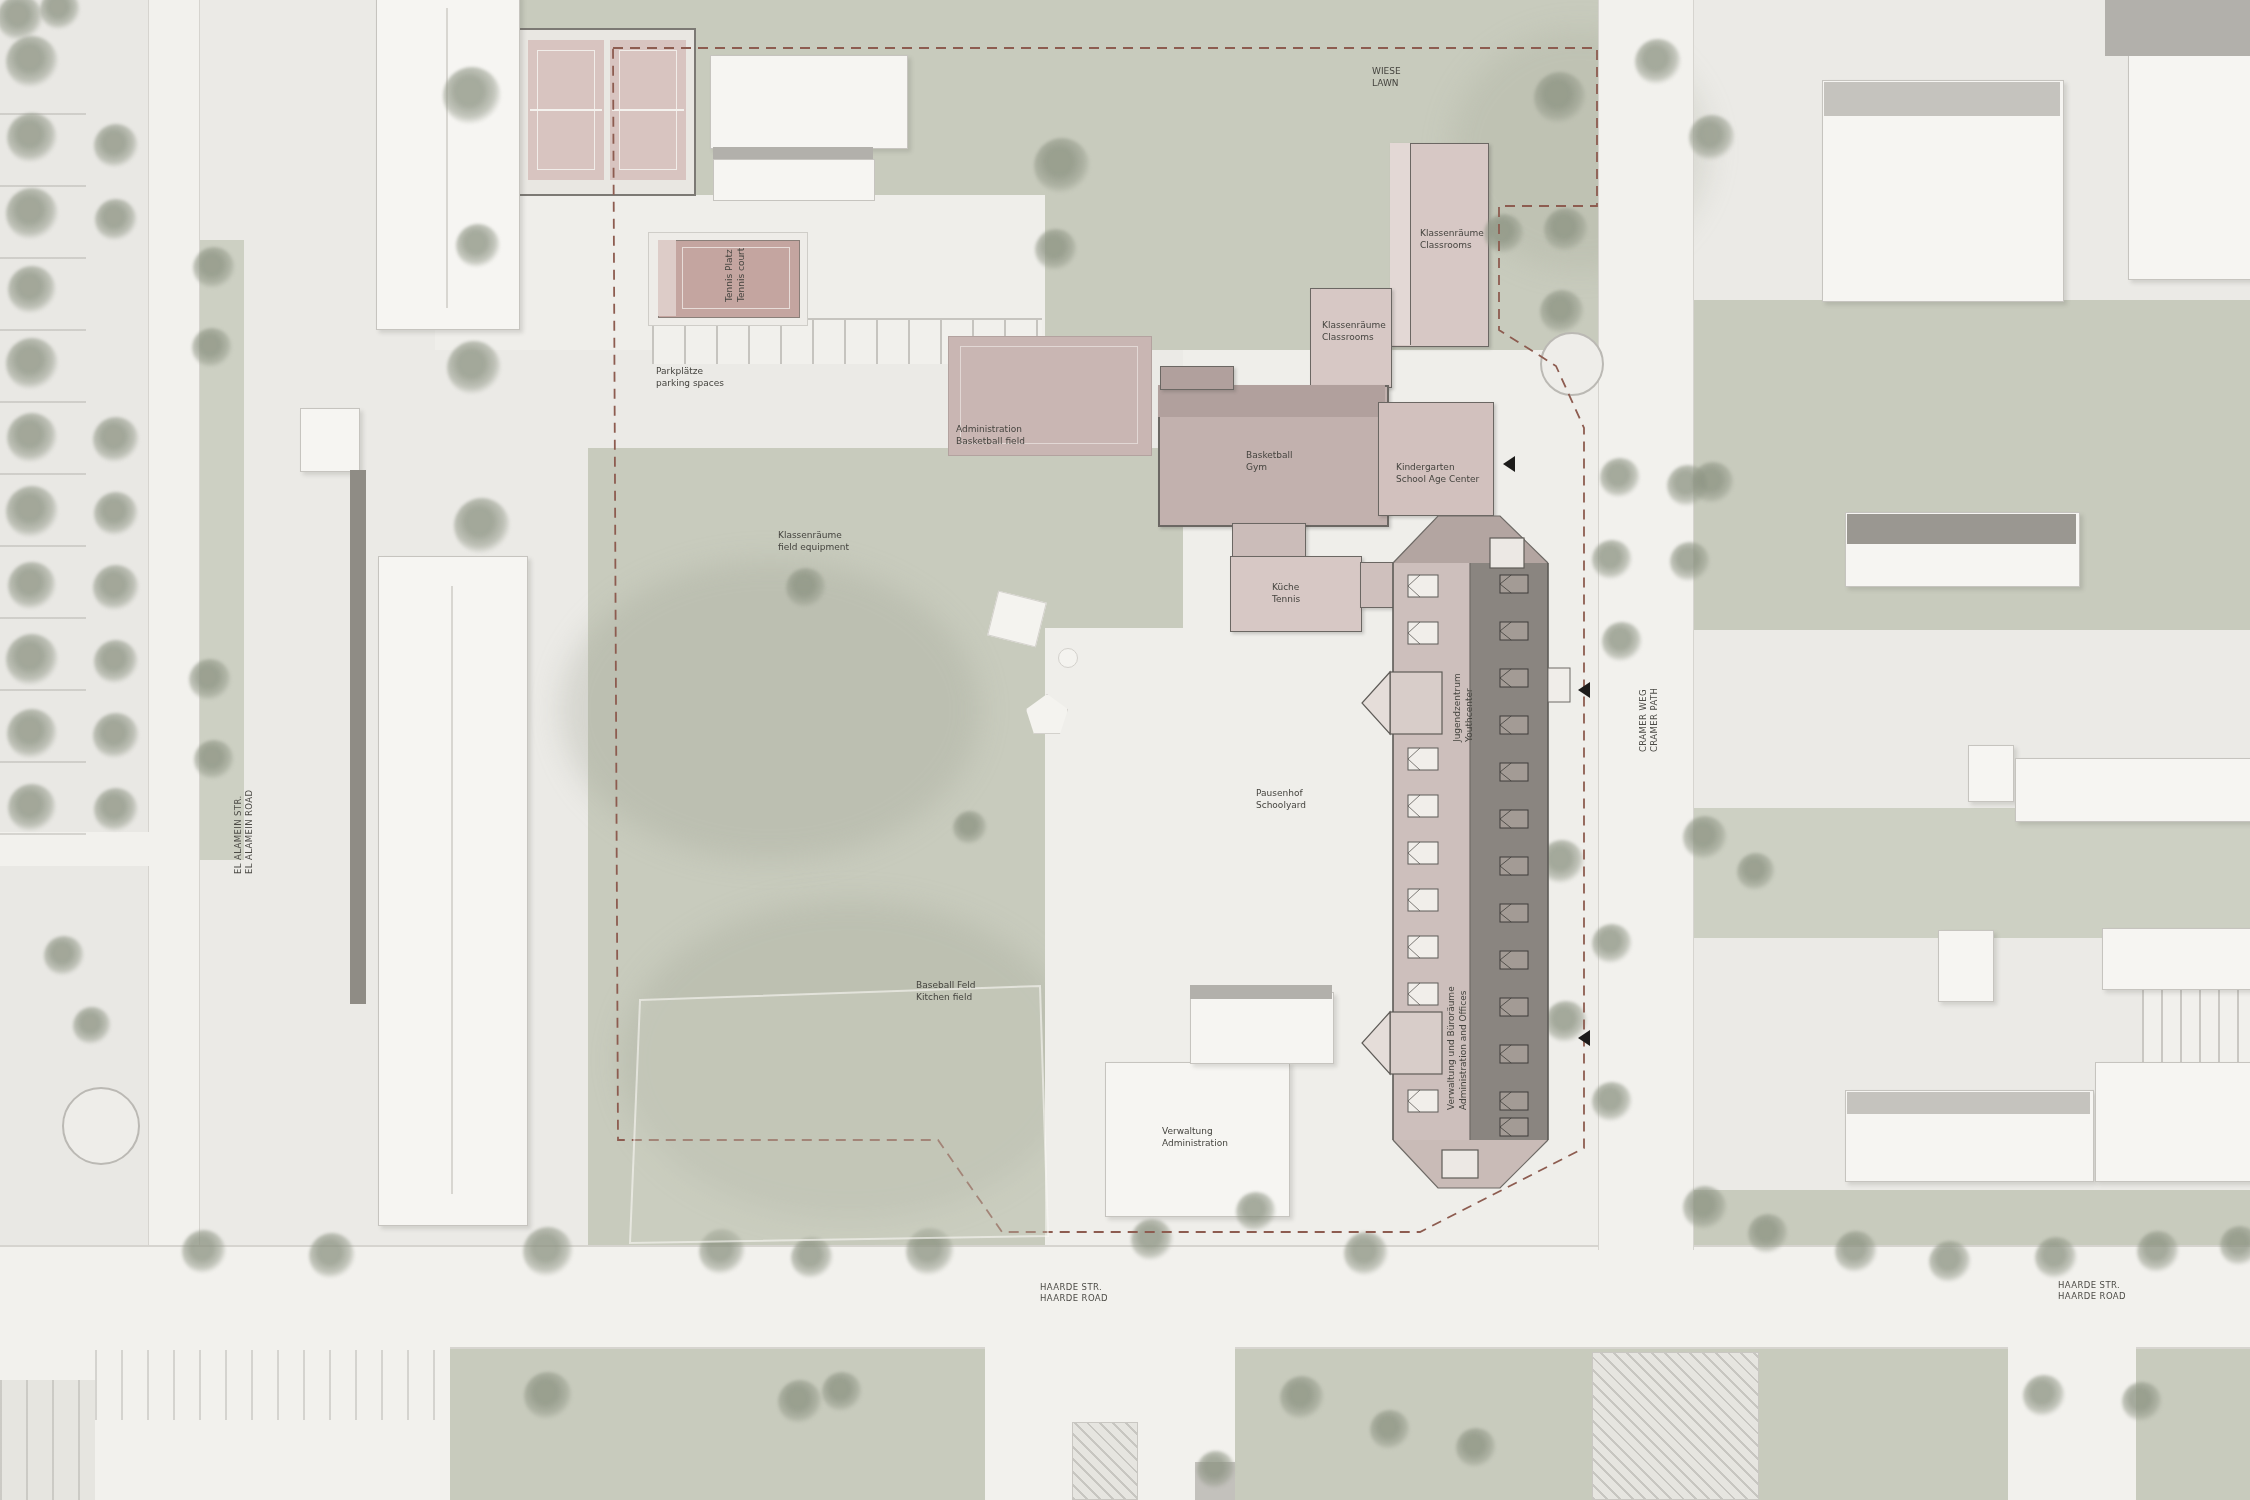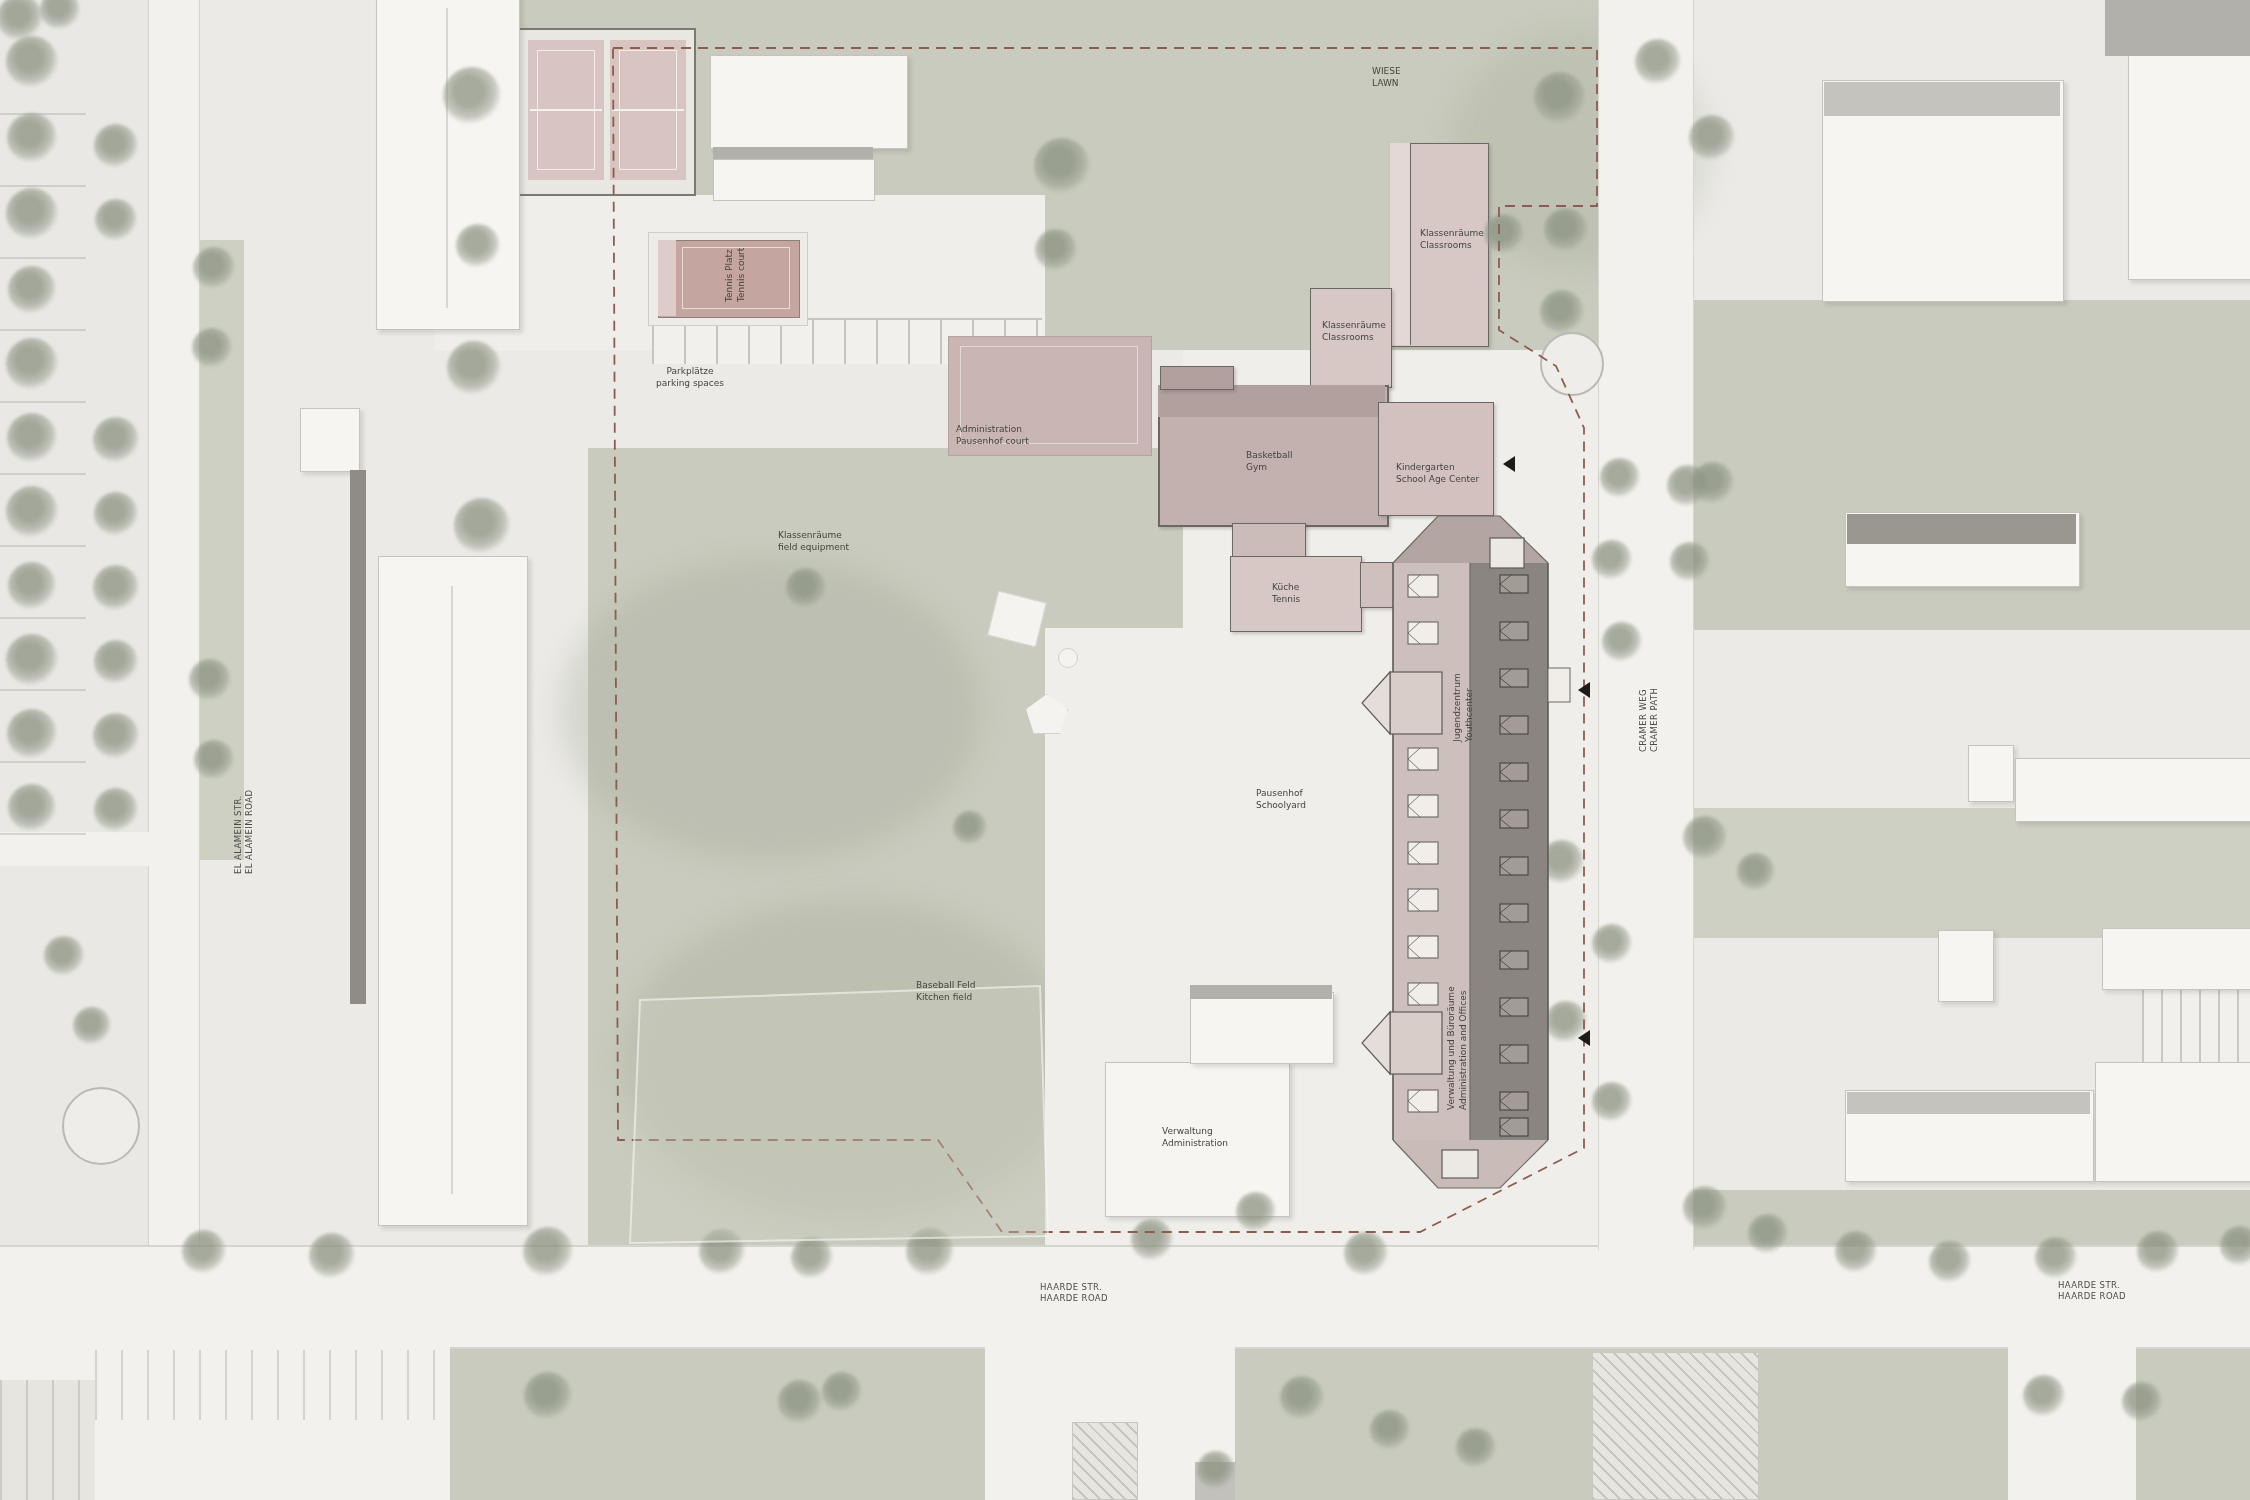--- a/index.html
+++ b/index.html
@@ -297,27 +297,27 @@
     </div>
 
   <div class="lbl" style="left:1372px;top:66px;">
     <span>WIESE</span>
       <span>LAWN</span>
     </div>
   <div class="lbl up" style="left:724px;top:302px;">
     <span>Tennis Platz</span>
       <span>Tennis court</span>
     </div>
-  <div class="lbl" style="left:656px;top:366px;text-align:center;">
+  <div class="lbl" style="left:656px;top:366px;">
     <span>Parkplätze</span>
       <span>parking spaces</span>
     </div>
   <div class="lbl" style="left:956px;top:424px;">
     <span>Administration</span>
-      <span>Pausenhof court</span>
+      <span>Basketball field</span>
     </div>
   <div class="lbl" style="left:1246px;top:450px;">
     <span>Basketball</span>
       <span>Gym</span>
     </div>
   <div class="lbl" style="left:1420px;top:228px;">
     <span>Klassenräume</span>
       <span>Classrooms</span>
     </div>
   <div class="lbl" style="left:1322px;top:320px;">

